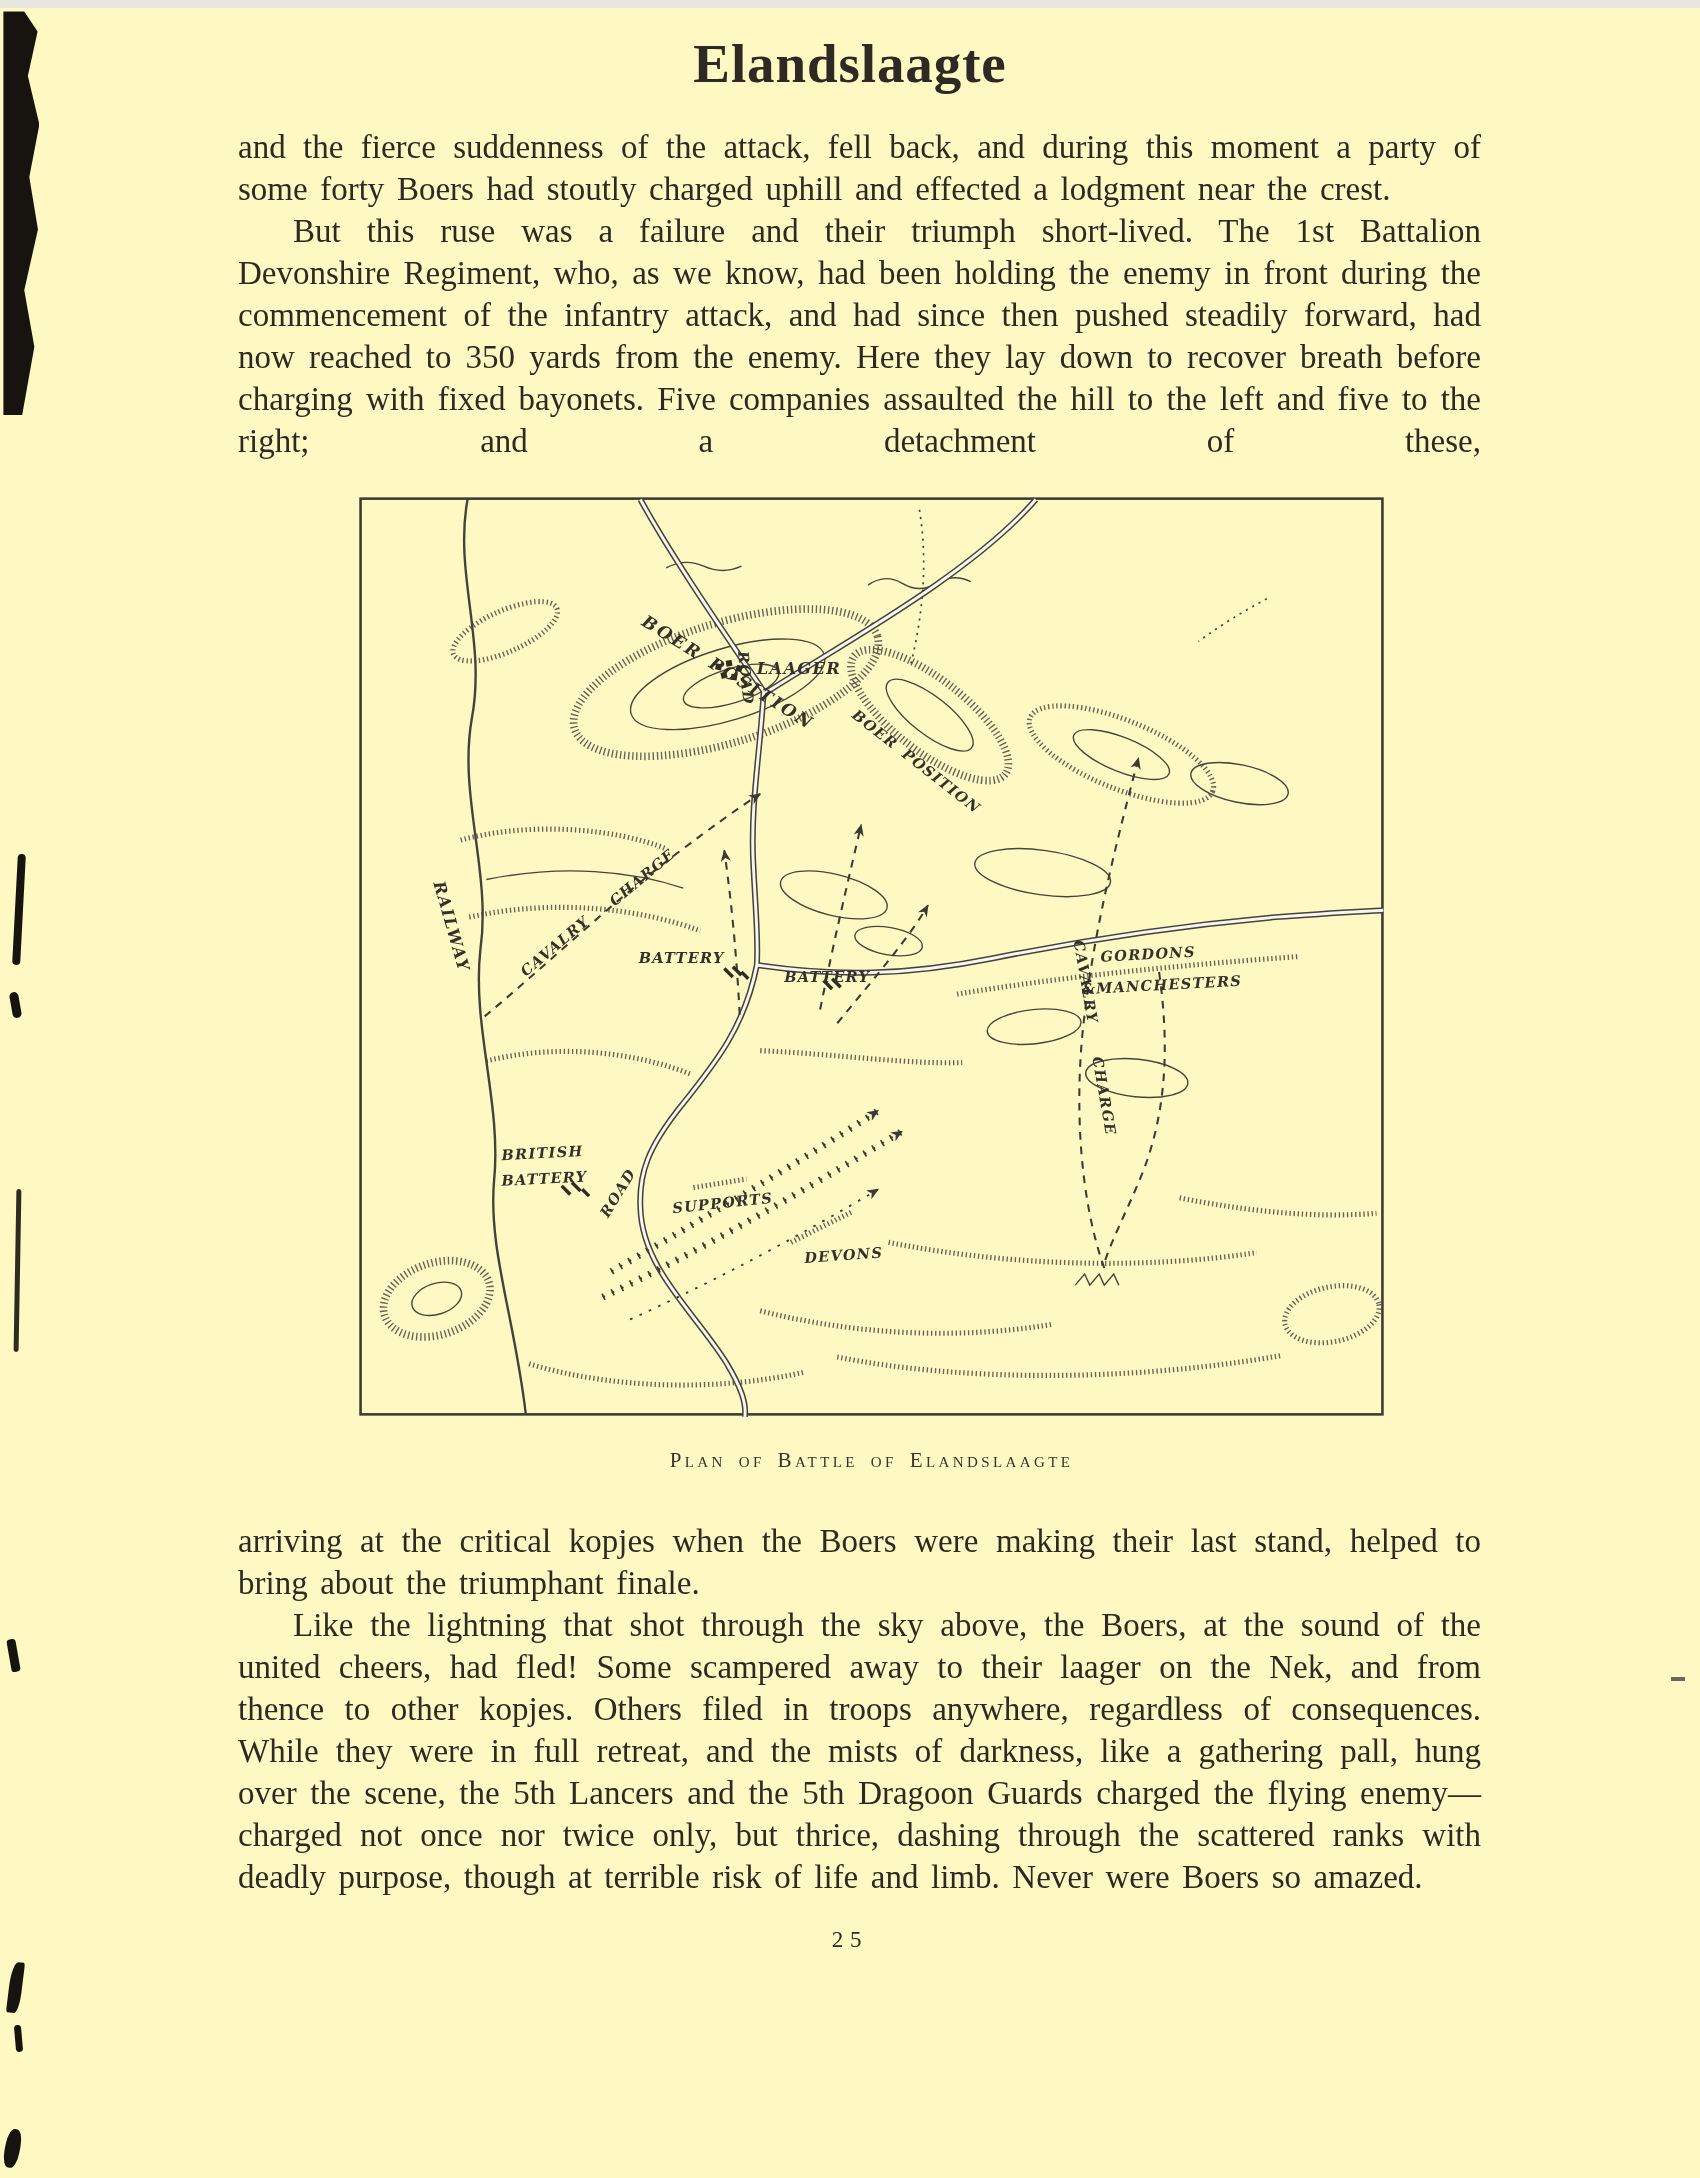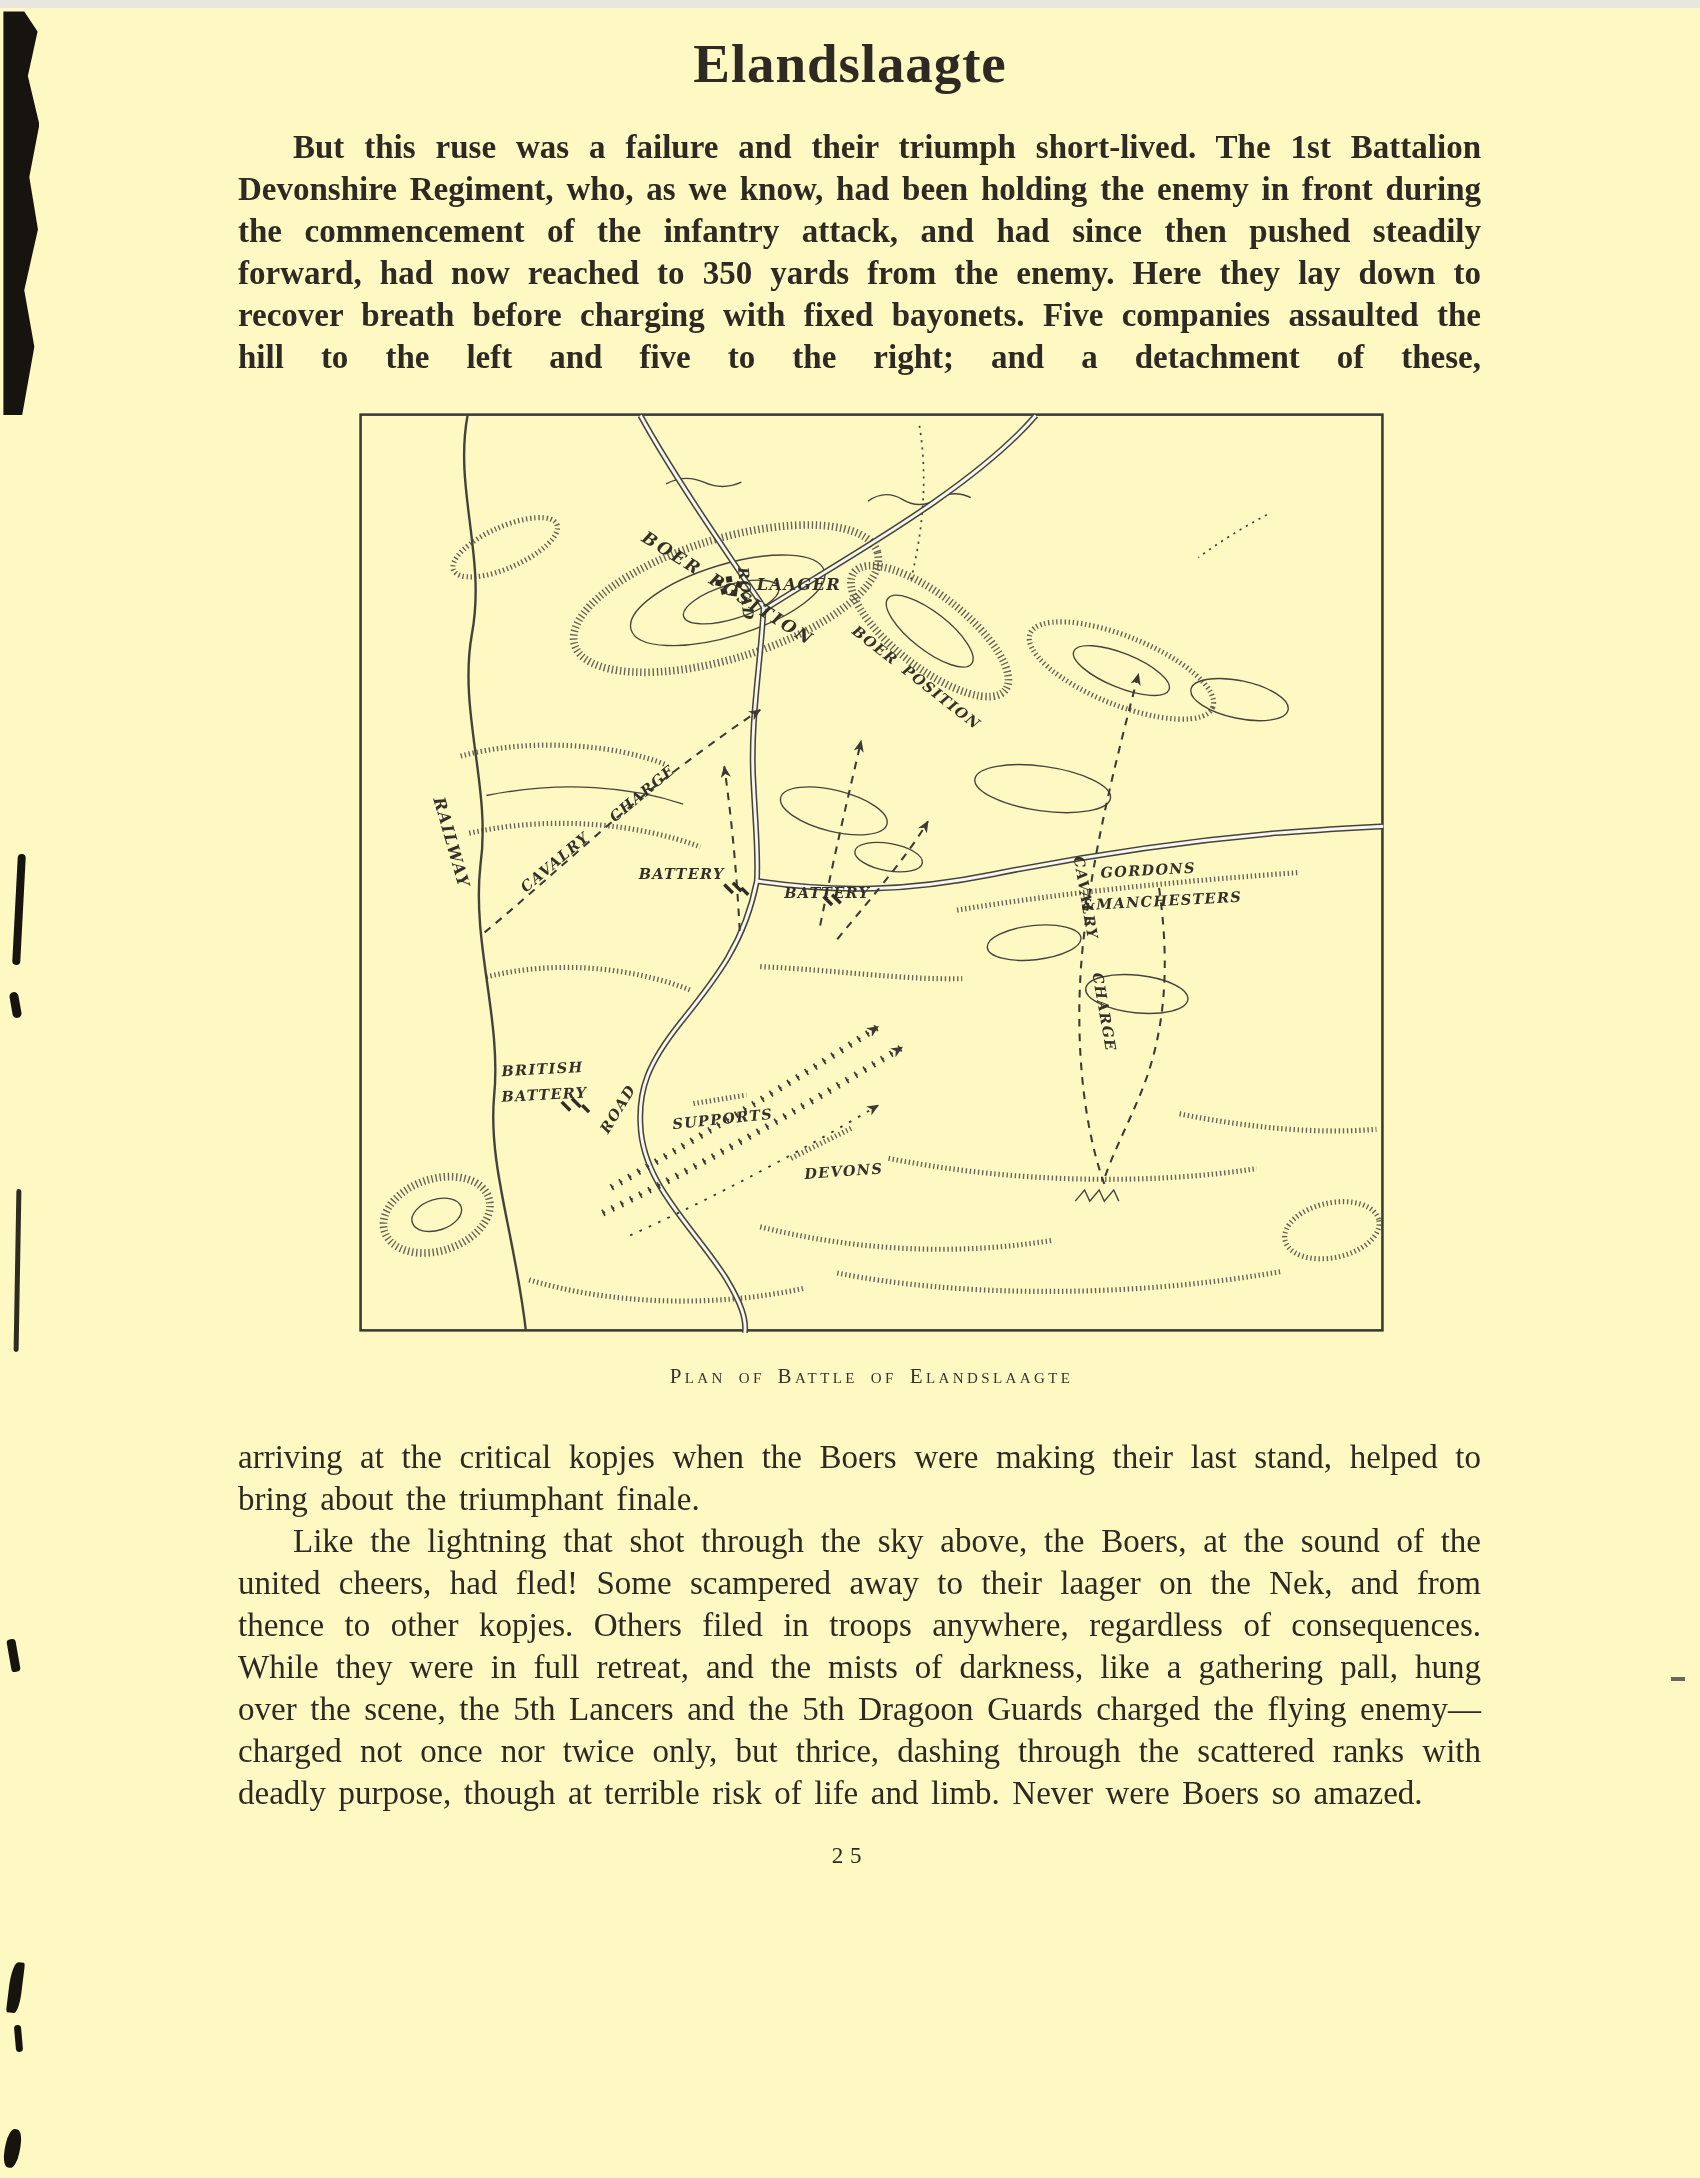--- a/index.html
+++ b/index.html
@@ -38,21 +38,21 @@
   .text-block {
     width: 1243px;
     margin: 31px 0 0 238px;
     font-size: 33px;
     line-height: 42px;
     text-align: justify;
     word-spacing: 4.3px;
   }
   .para { margin: 0; }
   .indent { text-indent: 55px; }
-  .justify-last { text-align-last: justify; font-weight: bold; }
+  .justify-last { text-align-last: justify; }
 
   .map-figure { margin: 34px 0 0 120px; width: 1027px; }
   .map-figure svg { display: block; width: 1027px; height: 921px; }
   .caption {
     margin-top: 22px;
     text-align: center;
     font-variant: small-caps;
     letter-spacing: 3.4px;
     font-size: 21px;
     color: #37332c;
@@ -98,20 +98,21 @@
   <div class="artifact a4"></div>
   <div class="artifact a9"></div>
   <div class="artifact a5"></div>
   <div class="artifact a6"></div>
   <div class="artifact a7"></div>
   <div class="artifact a8"></div>
 
   <h1 class="title">Elandslaagte</h1>
 
   <div class="text-block">
+    <p class="para">and the fierce suddenness of the attack, fell back, and during this moment a party of some forty Boers had stoutly charged uphill and effected a lodgment near the crest.</p>
     <p class="para indent justify-last">But this ruse was a failure and their triumph short-lived. The 1st Battalion Devonshire Regiment, who, as we know, had been holding the enemy in front during the commencement of the infantry attack, and had since then pushed steadily forward, had now reached to 350 yards from the enemy. Here they lay down to recover breath before charging with fixed bayonets. Five companies assaulted the hill to the left and five to the right; and a detachment of these,</p>
 
     <figure class="map-figure" style="margin-left:120px; margin-right:0;">
       <svg viewBox="0 0 1200 1076" aria-label="battle map" style="font-size:39px">
         <defs>
           <marker id="arr" markerWidth="16" markerHeight="12" refX="13" refY="6" orient="auto" markerUnits="userSpaceOnUse">
             <path d="M0,0 L14,6 L0,12 L4,6 Z" fill="#3c3a34"></path>
           </marker>
         </defs>
 

